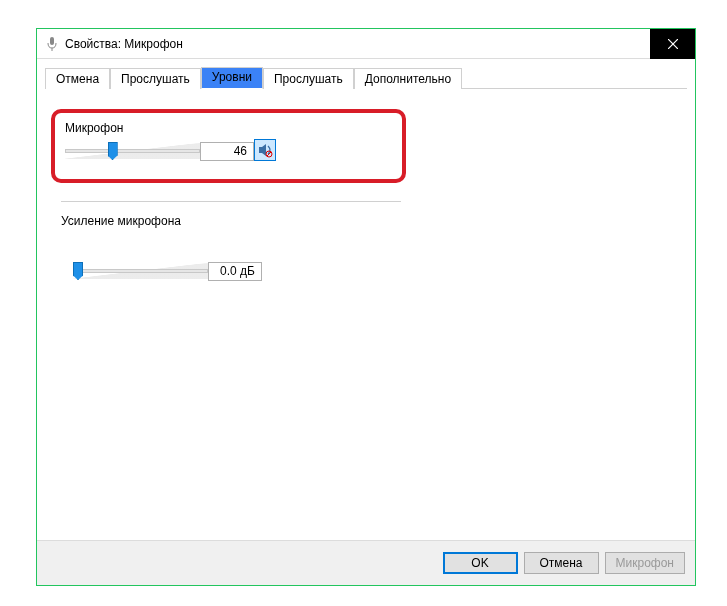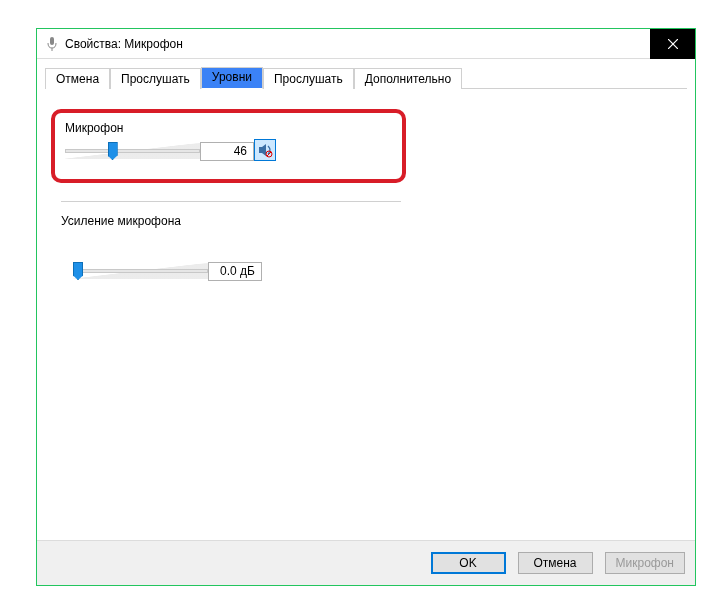--- a/index.html
+++ b/index.html
@@ -164,21 +164,21 @@
     margin-top: 33px;
   }
   .footer {
     height: 45px;
     border-top: 1px solid #dcdcdc;
     background: #f0f0f0;
     display: flex;
     align-items: center;
     justify-content: flex-end;
     padding: 0 10px;
-    gap: 12px;
+    gap: 6px;
   }
   .btn {
     min-width: 75px;
     height: 22px;
     border: 1px solid #acacac;
     background: #e1e1e1;
     font-size: 12px;
     font-family: inherit;
     cursor: pointer;
     padding: 0 10px;

